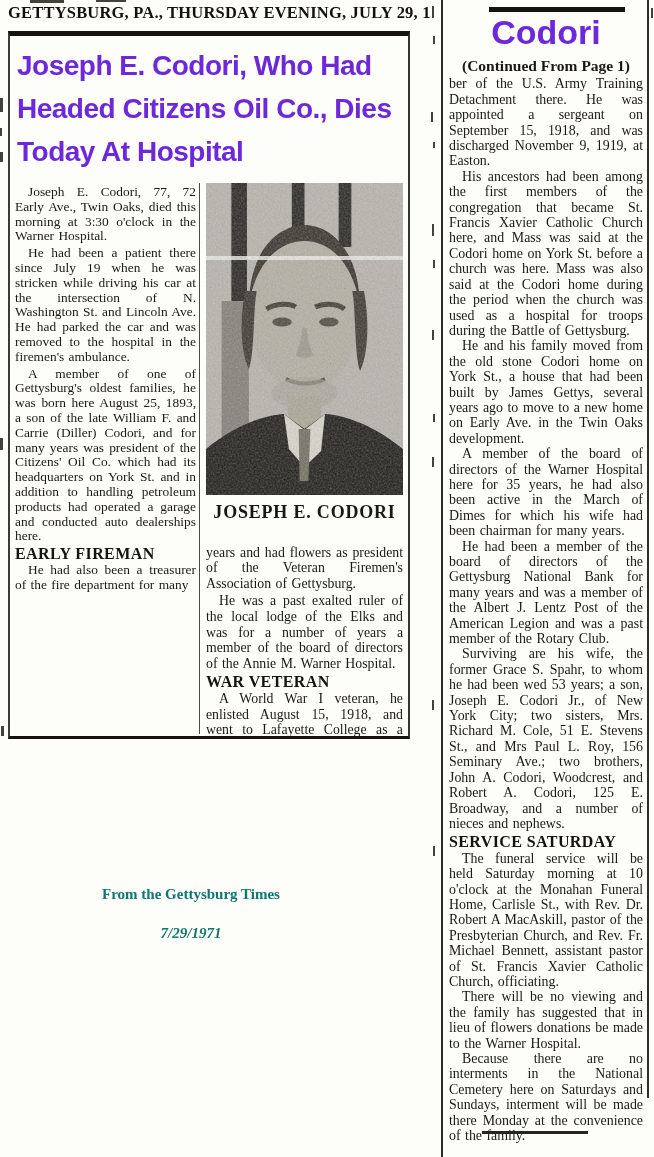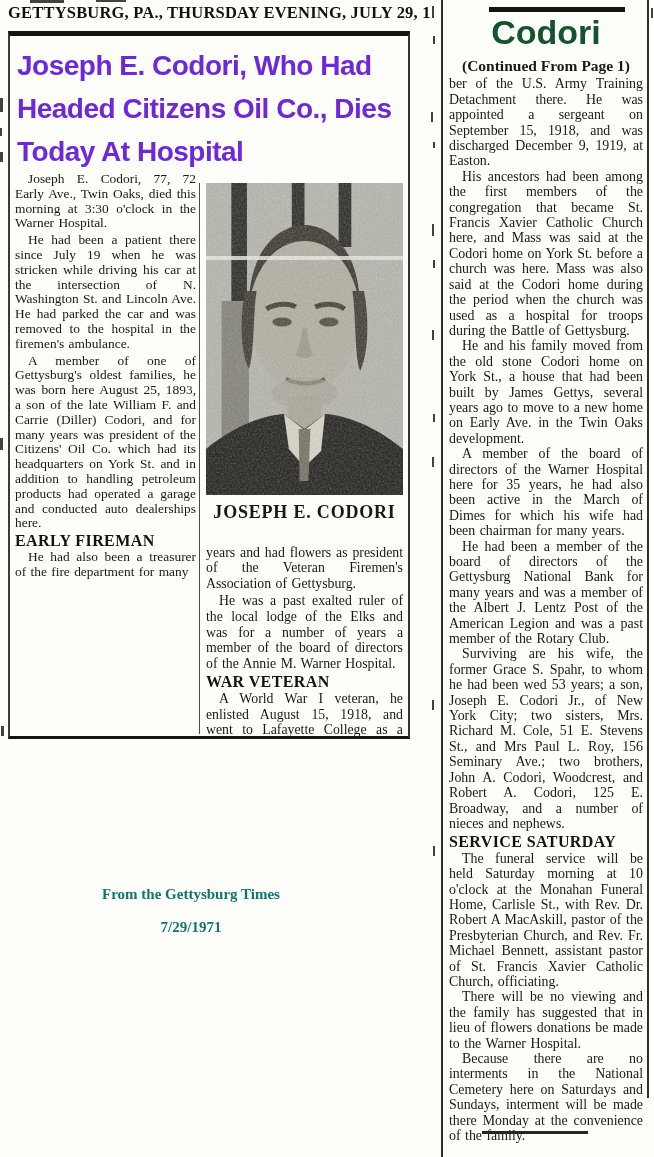--- a/index.html
+++ b/index.html
@@ -21,37 +21,37 @@
   }
   .headline {
     font-family:"Liberation Sans", sans-serif; font-weight:bold;
     font-size:28px; line-height:43px; letter-spacing:-0.5px;
     margin:8px 0 0 7px; color:#6d28d9;
   }
   .col-divider { position:absolute; left:189px; top:147px; width:1px; height:551px; background:#4a4942; }
   .col { position:absolute; text-align:justify; }
   .col p { margin:0 0 2px 0; text-indent:13px; word-spacing:1px; }
   .col p.no-indent { text-indent:0; }
-  .left-col { left:5px; top:136px; width:181px; font-size:13.4px; line-height:14.8px; }
+  .left-col { left:5px; top:149px; width:181px; font-size:13.4px; line-height:14.8px; }
   .mid-col  { left:196px; top:147px; width:197px; font-size:13.8px; line-height:15.6px; }
   .subhead { font-weight:bold; font-size:16px; letter-spacing:0.4px; margin:3px 0 1px 0; color:#14130f; }
   .photo-frame { width:197px; height:312px; overflow:hidden; }
   .caption { text-align:center; font-weight:bold; font-size:18px; letter-spacing:0.8px; margin:10px 0 24px 0; }
   .attribution { position:absolute; left:8px; top:886px; width:366px; text-align:center; font-weight:bold; font-size:15px; color:#0f766e; }
-  .attribution .date { margin-top:16px; }
+  .attribution .date { margin-top:22px;font-style:italic; }
   .right-col {
     position:absolute; left:449px; top:0; width:194px;
     text-align:justify; font-size:13.9px; line-height:15.4px;
   }
   .right-col p { margin:0; text-indent:13px; word-spacing:1px; }
   .right-col p.no-indent { text-indent:0; }
   .codori-head {
     font-family:"Liberation Sans", sans-serif; font-weight:bold;
     font-size:34px; line-height:38px; text-align:center;
-    margin:13px 0 7px 0; color:#14532d;
+    margin:13px 0 7px 0; color:#6d28d9;
   }
   .cont-from { text-align:center; font-weight:bold; font-size:15.5px; margin:0 0 3px 0; }
   .vrule-left  { position:absolute; left:441px; top:0; width:2px; height:1157px; background:#2e2d28; }
   .vrule-right { position:absolute; left:647px; top:0; width:2px; height:1098px; background:#2e2d28; }
   .codori-bar  { position:absolute; left:489px; top:7px; width:136px; height:5px; background:#14130f; }
   .end-rule    { position:absolute; left:482px; top:1131px; width:106px; height:3px; background:#26251f; }
   .mark { position:absolute; background:#43423a; }
 </style>
 </head>
 <body>
@@ -119,21 +119,21 @@
     <div class="date">7/29/1971</div>
   </div>
 
   <div class="vrule-left"></div>
   <div class="vrule-right"></div>
   <div class="codori-bar"></div>
 
   <div class="right-col">
     <div class="codori-head">Codori</div>
     <div class="cont-from">(Continued From Page 1)</div>
-    <p class="no-indent">ber of the U.S. Army Training Detachment there. He was appointed a sergeant on September 15, 1918, and was discharged December 9, 1919, at Easton.</p>
+    <p class="no-indent">ber of the U.S. Army Training Detachment there. He was appointed a sergeant on September 15, 1918, and was discharged November 9, 1919, at Easton.</p>
     <p>His ancestors had been among the first members of the congregation that became St. Francis Xavier Catholic Church here, and Mass was said at the Codori home on York St. before a church was here. Mass was also said at the Codori home during the period when the church was used as a hospital for troops during the Battle of Gettysburg.</p>
     <p>He and his family moved from the old stone Codori home on York St., a house that had been built by James Gettys, several years ago to move to a new home on Early Ave. in the Twin Oaks development.</p>
     <p>A member of the board of directors of the Warner Hospital here for 35 years, he had also been active in the March of Dimes for which his wife had been chairman for many years.</p>
     <p>He had been a member of the board of directors of the Gettysburg National Bank for many years and was a member of the Albert J. Lentz Post of the American Legion and was a past member of the Rotary Club.</p>
     <p>Surviving are his wife, the former Grace S. Spahr, to whom he had been wed 53 years; a son, Joseph E. Codori Jr., of New York City; two sisters, Mrs. Richard M. Cole, 51 E. Stevens St., and Mrs Paul L. Roy, 156 Seminary Ave.; two brothers, John A. Codori, Woodcrest, and Robert A. Codori, 125 E. Broadway, and a number of nieces and nephews.</p>
     <div class="subhead">SERVICE SATURDAY</div>
     <p>The funeral service will be held Saturday morning at 10 o'clock at the Monahan Funeral Home, Carlisle St., with Rev. Dr. Robert A MacAskill, pastor of the Presbyterian Church, and Rev. Fr. Michael Bennett, assistant pastor of St. Francis Xavier Catholic Church, officiating.</p>
     <p>There will be no viewing and the family has suggested that in lieu of flowers donations be made to the Warner Hospital.</p>
     <p>Because there are no interments in the National Cemetery here on Saturdays and Sundays, interment will be made there Monday at the convenience of the family.</p>
   </div>

